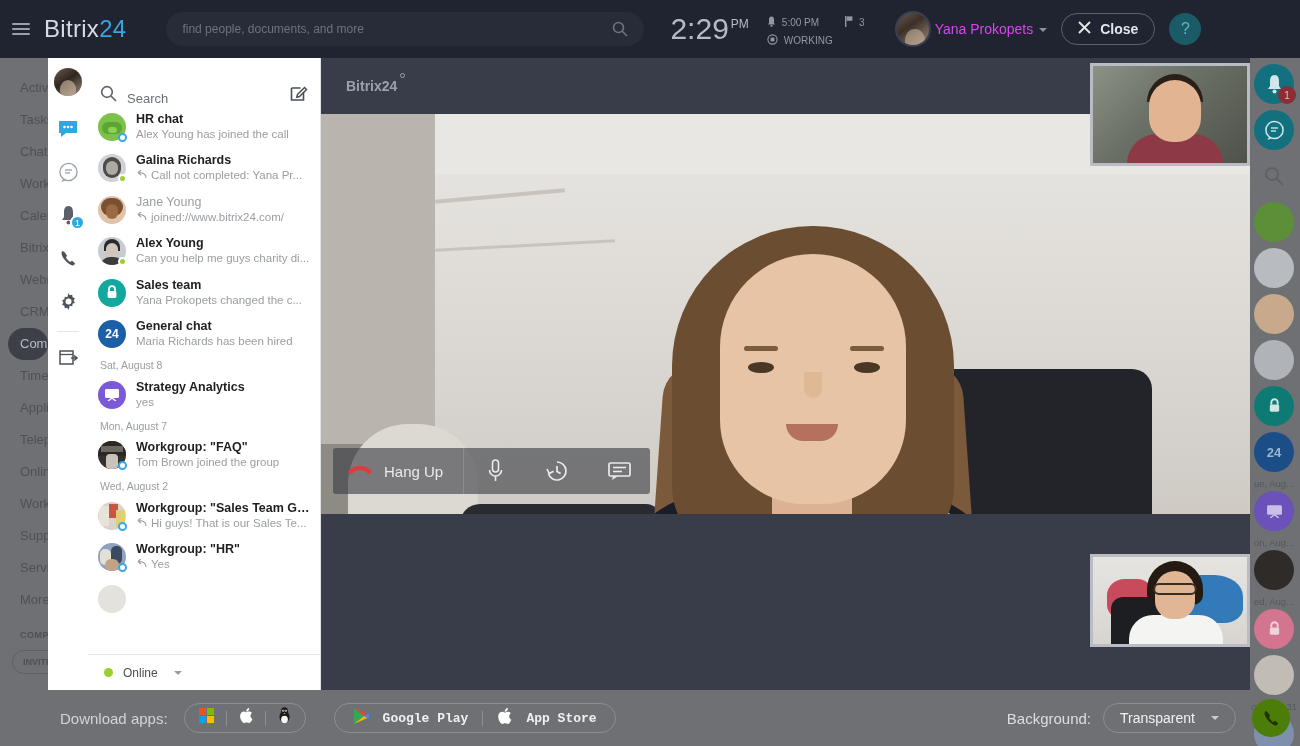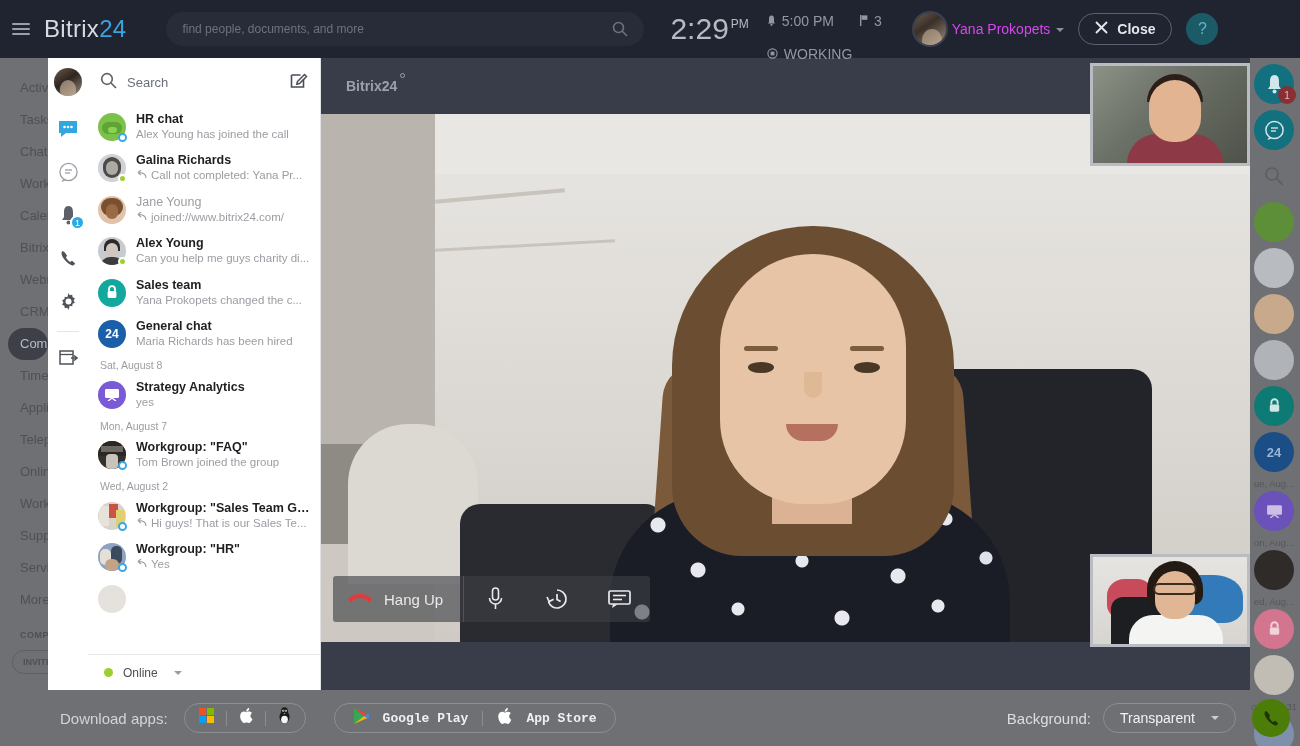--- a/index.html
+++ b/index.html
@@ -27,21 +27,21 @@
     background: #272c38; border-radius: 17px;
     display: flex; align-items: center; padding: 0 16px;
     position: relative;
   }
   .searchbox .ph { font-size: 12px; color: #6d727d; }
   .search-mag { position: absolute; right: 16px; top: 9px; }
   .clock { margin-left: 26px; display: flex; align-items: flex-start; }
   .clock .time { font-size: 30px; color: #b6bac2; font-weight: 300; line-height: 1; }
   .clock .ampm { font-size: 12px; color: #b6bac2; margin-top: 3px; margin-left: 2px; }
   .clockinfo { margin-left: 18px; display: flex; flex-direction: column; gap: 5px; padding-top: 4px; }
-  .clockrow { display: flex; align-items: center; gap: 6px; font-size: 14px; color: #9298a3; margin-top: 12px; }
+  .clockrow { display: flex; align-items: center; gap: 6px; font-size: 10px; color: #9298a3; }
   .clockrow .sep { width: 14px; }
   .avatar-top {
     margin-left: 30px; width: 36px; height: 36px; border-radius: 50%;
     background: linear-gradient(145deg,#6b5a4e 0%,#3a3028 40%,#9f8d7e 100%);
     border: 2px solid #3a4050; overflow: hidden; position: relative;
   }
   .avatar-top::after {
     content:''; position:absolute; left:8px; top:16px; width:20px; height:22px;
     border-radius:50% 50% 40% 40%; background:rgba(210,185,160,.55);
   }
@@ -97,21 +97,21 @@
   }
   .im-div { width: 22px; height: 1px; background: #e3e5e8; margin: 4px 0 9px; }
 
   
   .chatpanel {
     position: absolute; top: 58px; left: 88px; width: 232px; height: 632px;
     background: #ffffff; z-index: 30;
     display: flex; flex-direction: column;
     box-shadow: 1px 0 0 #e0e2e5;
   }
-  .cp-head { height: 48px; display: flex; align-items: center; padding: 0 12px; flex: 0 0 auto; }
+  .cp-head { height: 48px; display: flex; align-items: flex-end; padding: 0 12px; flex: 0 0 auto; }
   .cp-search-label { font-size: 13px; color: #6b7078; margin-left: 10px; }
   .cp-compose { margin-left: auto; cursor: pointer; }
   .cp-list { flex: 1 1 auto; overflow: hidden; position: relative; }
   .cp-row { display: flex; align-items: center; height: 41.5px; padding: 0 10px; cursor: pointer; }
   .cp-ava {
     width: 28px; height: 28px; border-radius: 50%; flex: 0 0 auto; position: relative;
     background: #ccc; overflow: visible;
   }
   .cp-ava .inner { width:100%;height:100%;border-radius:50%;overflow:hidden;position:relative; }
   .dot { position: absolute; right: -1px; bottom: -1px; width: 9px; height: 9px; border-radius: 50%; border: 2px solid #fff; }
@@ -128,21 +128,21 @@
 
   
   .callwin {
     position: absolute; top: 58px; left: 320px; width: 930px; height: 632px;
     background: #383d49; z-index: 25;
   }
   .callhead { height: 56px; display: flex; align-items: center; padding-left: 26px; }
   .callhead .logo { font-size: 14px; font-weight: bold; color: #9ba1ac; position: relative; }
   .callhead .logo .deg { position: absolute; right: -8px; top: -5px; width: 5px; height: 5px; border: 1px solid #9ba1ac; border-radius: 50%; }
   .video-main {
-    position: absolute; left: 0; top: 56px; width: 930px; height: 528px;
+    position: absolute; left: 0; top: 56px; width: 930px; height: 400px;
     background: #cfc9c2; overflow: hidden;
   }
   
   .vm-wall { position:absolute; inset:0; background: linear-gradient(180deg,#e8e6e3 0%,#dedbd6 46%,#cfcac4 100%); }
   .vm-win1 { position:absolute; left:0; top:0; width:115px; height:330px; background:#b9b4ad; }
   .vm-win2 { position:absolute; left:0; top:330px; width:115px; height:100px; background:#8e8a84; }
   .vm-win3 { position:absolute; left:0; top:430px; width:115px; height:98px; background:#cdc8c1; }
   .vm-arch { position:absolute; left:28px; top:310px; width:130px; height:160px; border-radius:60px 60px 0 0; background:#dcd8d2; }
   .vm-line1 { position:absolute; left:115px; top:80px; width:130px; height:4px; background:#c8c3bc; transform:rotate(-5deg); }
   .vm-line2 { position:absolute; left:115px; top:130px; width:180px; height:3px; background:#c8c3bc; transform:rotate(-3deg); }

